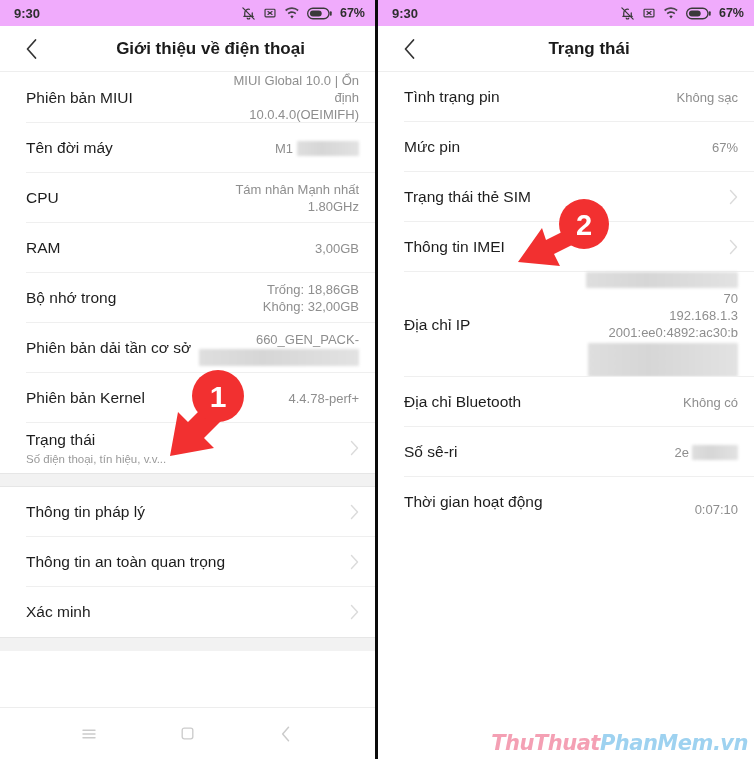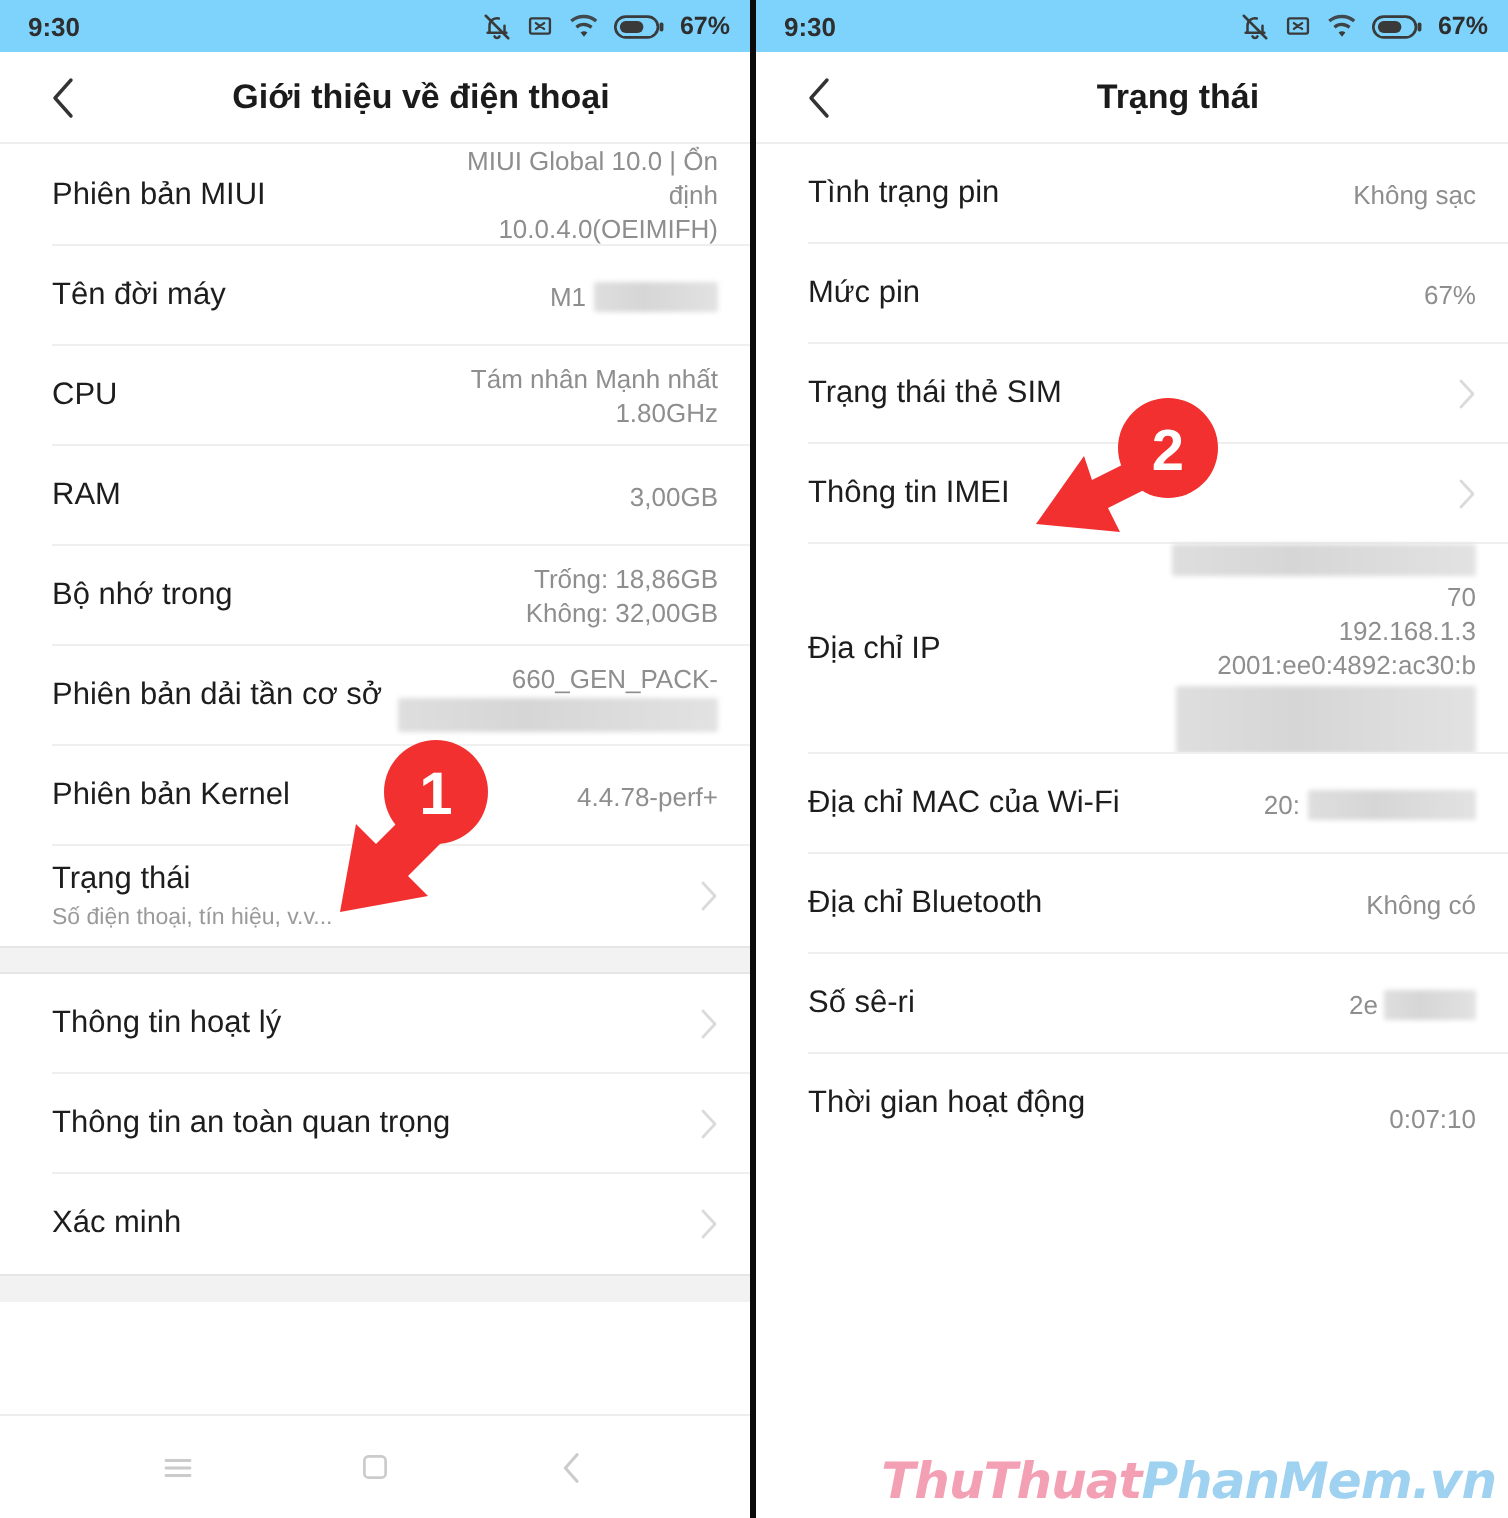--- a/index.html
+++ b/index.html
@@ -27,21 +27,21 @@
   .phone.right { border-left: 1px solid #0b0b0b; }
 
   
   .statusbar {
     height: 26px;
     flex: 0 0 26px;
     display: flex;
     align-items: center;
     justify-content: space-between;
     padding: 0 10px 0 14px;
-    background: #7dd3fc;
+    background: #f0abfc;
     color: #2b2b2b;
   }
   .status-time {
     font-size: 13px;
     font-weight: bold;
     letter-spacing: 0px;
     color: #2e2e2e;
   }
   .status-icons {
     display: flex;
@@ -171,21 +171,21 @@
 
   
   .callout { position: absolute; pointer-events: none; z-index: 30; }
   .callout svg { display:block; }
 
   
   .watermark {
     position: absolute;
     right: 6px;
     bottom: 4px;
-    font-size: 25px;
+    font-size: 21px;
     font-weight: bold;
     font-style: italic;
     letter-spacing: -0.5px;
     z-index: 40;
     white-space: nowrap;
     font-family: "DejaVu Sans", sans-serif;
   }
   .wm-a { color: #f4a0b4; }
   .wm-b { color: #9ed2f0; }
 </style>
@@ -330,21 +330,21 @@
               <svg class="chev" width="9" height="16" viewBox="0 0 9 16" fill="none" stroke="#bdbdbd" stroke-width="1.4" stroke-linecap="round" stroke-linejoin="round">
                 <polyline points="1.5,1.5 7.5,8 1.5,14.5"></polyline>
               </svg>
             </div>
           </div>
         </div>
       <div class="gap"></div>
       <div class="group" id="left-group2">
           <div class="row">
             <div class="row-left">
-              <div class="row-title">Thông tin hoạt lý</div>
+              <div class="row-title">Thông tin pháp lý</div>
             </div>
             <div class="row-right">
               <svg class="chev" width="9" height="16" viewBox="0 0 9 16" fill="none" stroke="#bdbdbd" stroke-width="1.4" stroke-linecap="round" stroke-linejoin="round">
                 <polyline points="1.5,1.5 7.5,8 1.5,14.5"></polyline>
               </svg>
             </div>
           </div>
           <div class="row">
             <div class="row-left">
               <div class="row-title">Thông tin an toàn quan trọng</div>
@@ -496,33 +496,20 @@
                 <span class="redact" style="width: 152px; height: 16px; margin-bottom: 2px;"></span>
                 <div class="row-value">70
 192.168.1.3
 2001:ee0:4892:ac30:b</div>
                 <span class="redact" style="width: 150px; height: 34px; margin-top: 2px;"></span>
               </div>
             </div>
           </div>
           <div class="row">
             <div class="row-left">
-              <div class="row-title">Địa chỉ MAC của Wi-Fi</div>
-            </div>
-            <div class="row-right">
-              <div style="display: flex; flex-direction: column; align-items: flex-end;">
-                <div class="val-inline">
-                  <div class="row-value">20:</div>
-                  <span class="redact" style="width: 84px; height: 15px; margin-left: 2px;"></span>
-                </div>
-              </div>
-            </div>
-          </div>
-          <div class="row">
-            <div class="row-left">
               <div class="row-title">Địa chỉ Bluetooth</div>
             </div>
             <div class="row-right">
               <div style="display: flex; flex-direction: column; align-items: flex-end;">
                 <div class="row-value">Không có</div>
               </div>
             </div>
           </div>
           <div class="row">
             <div class="row-left">

